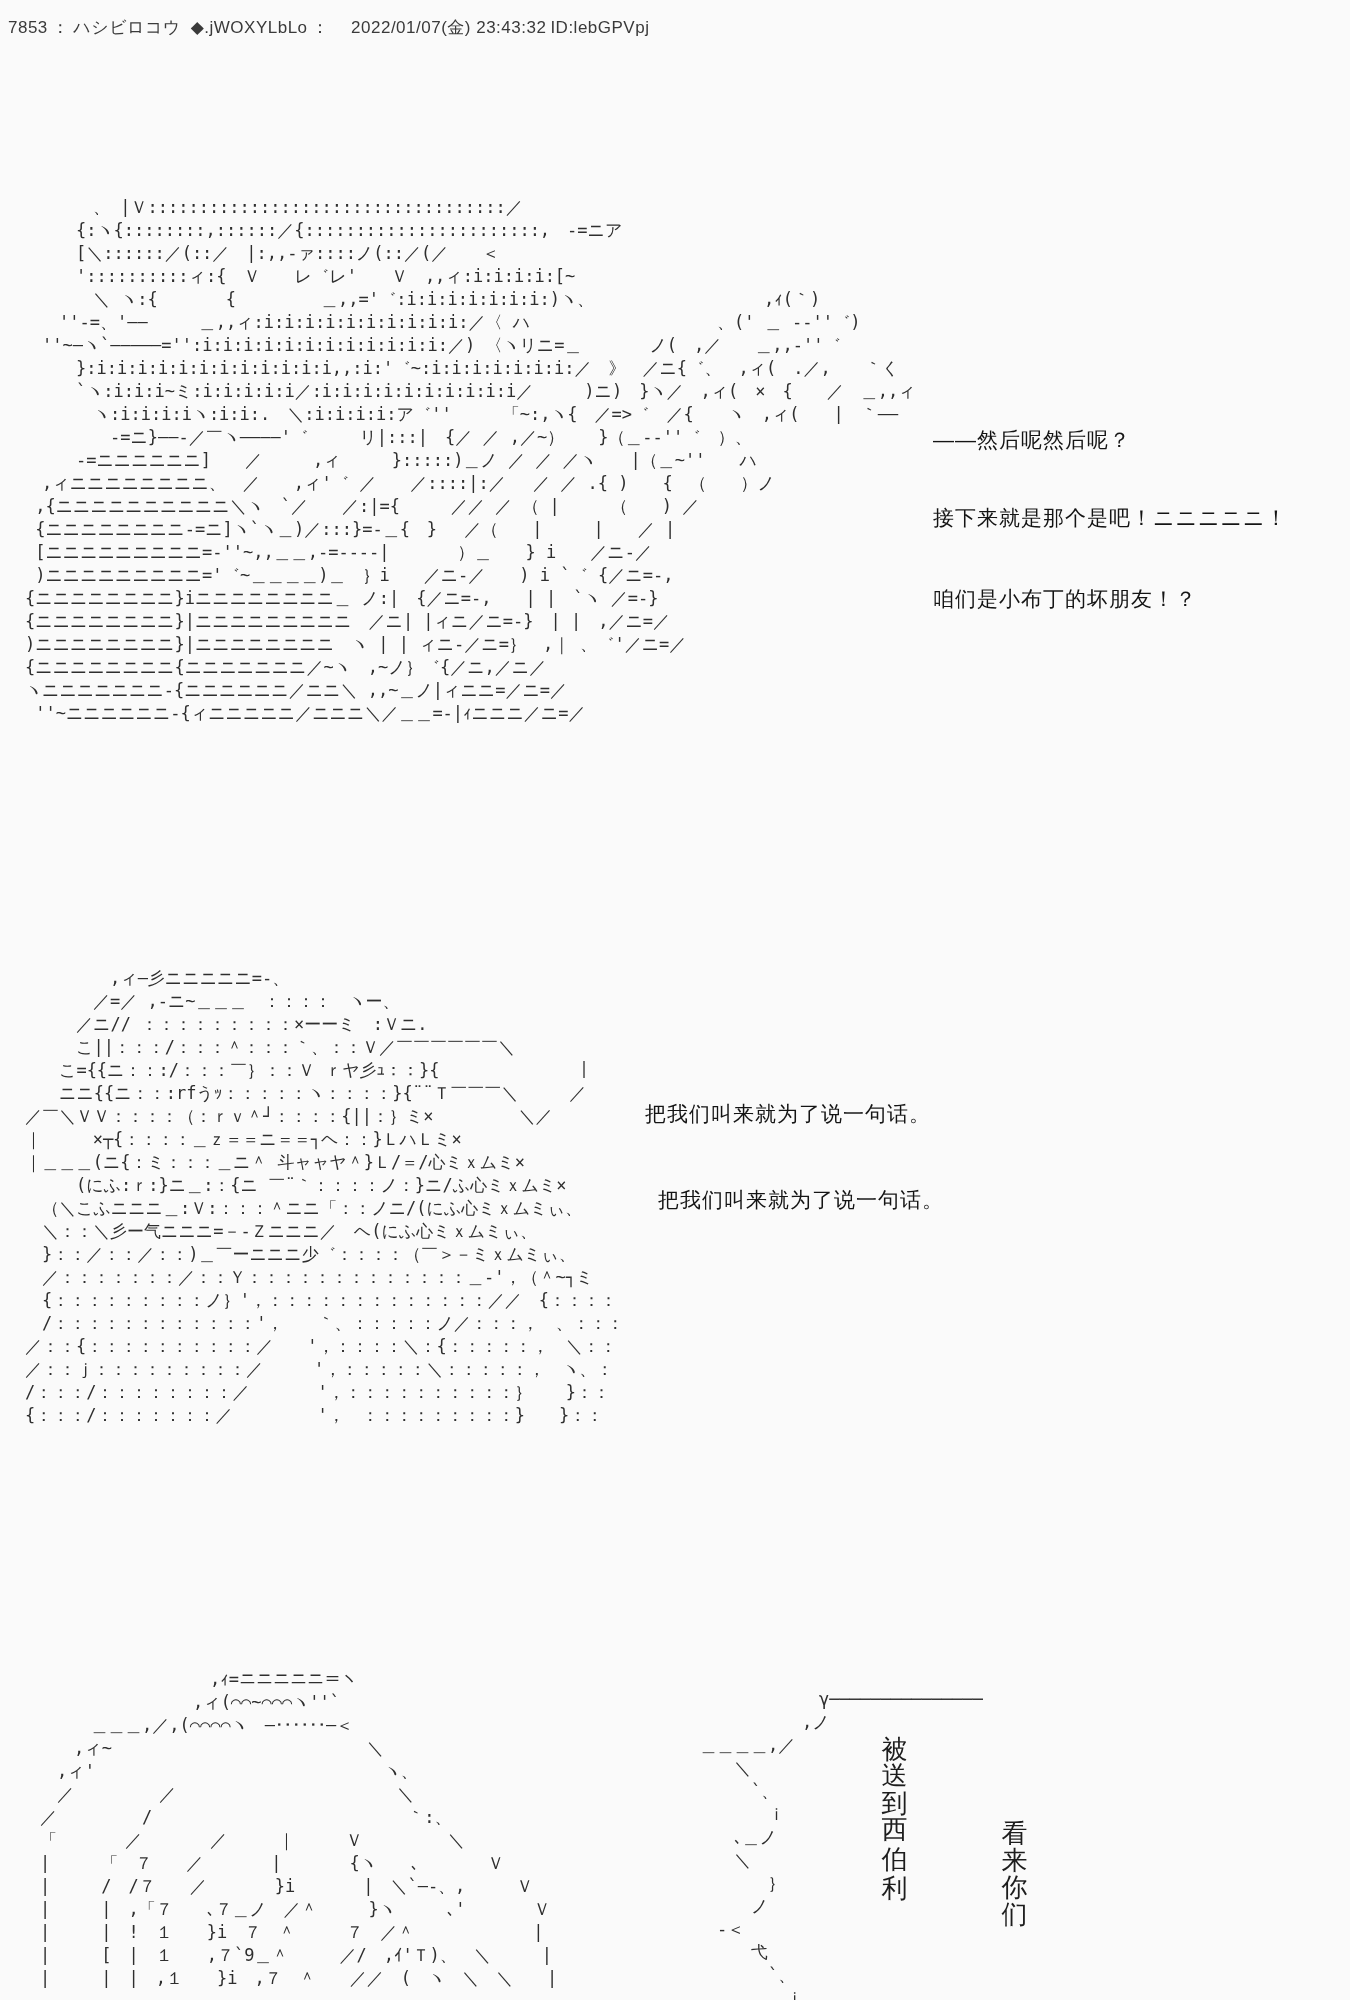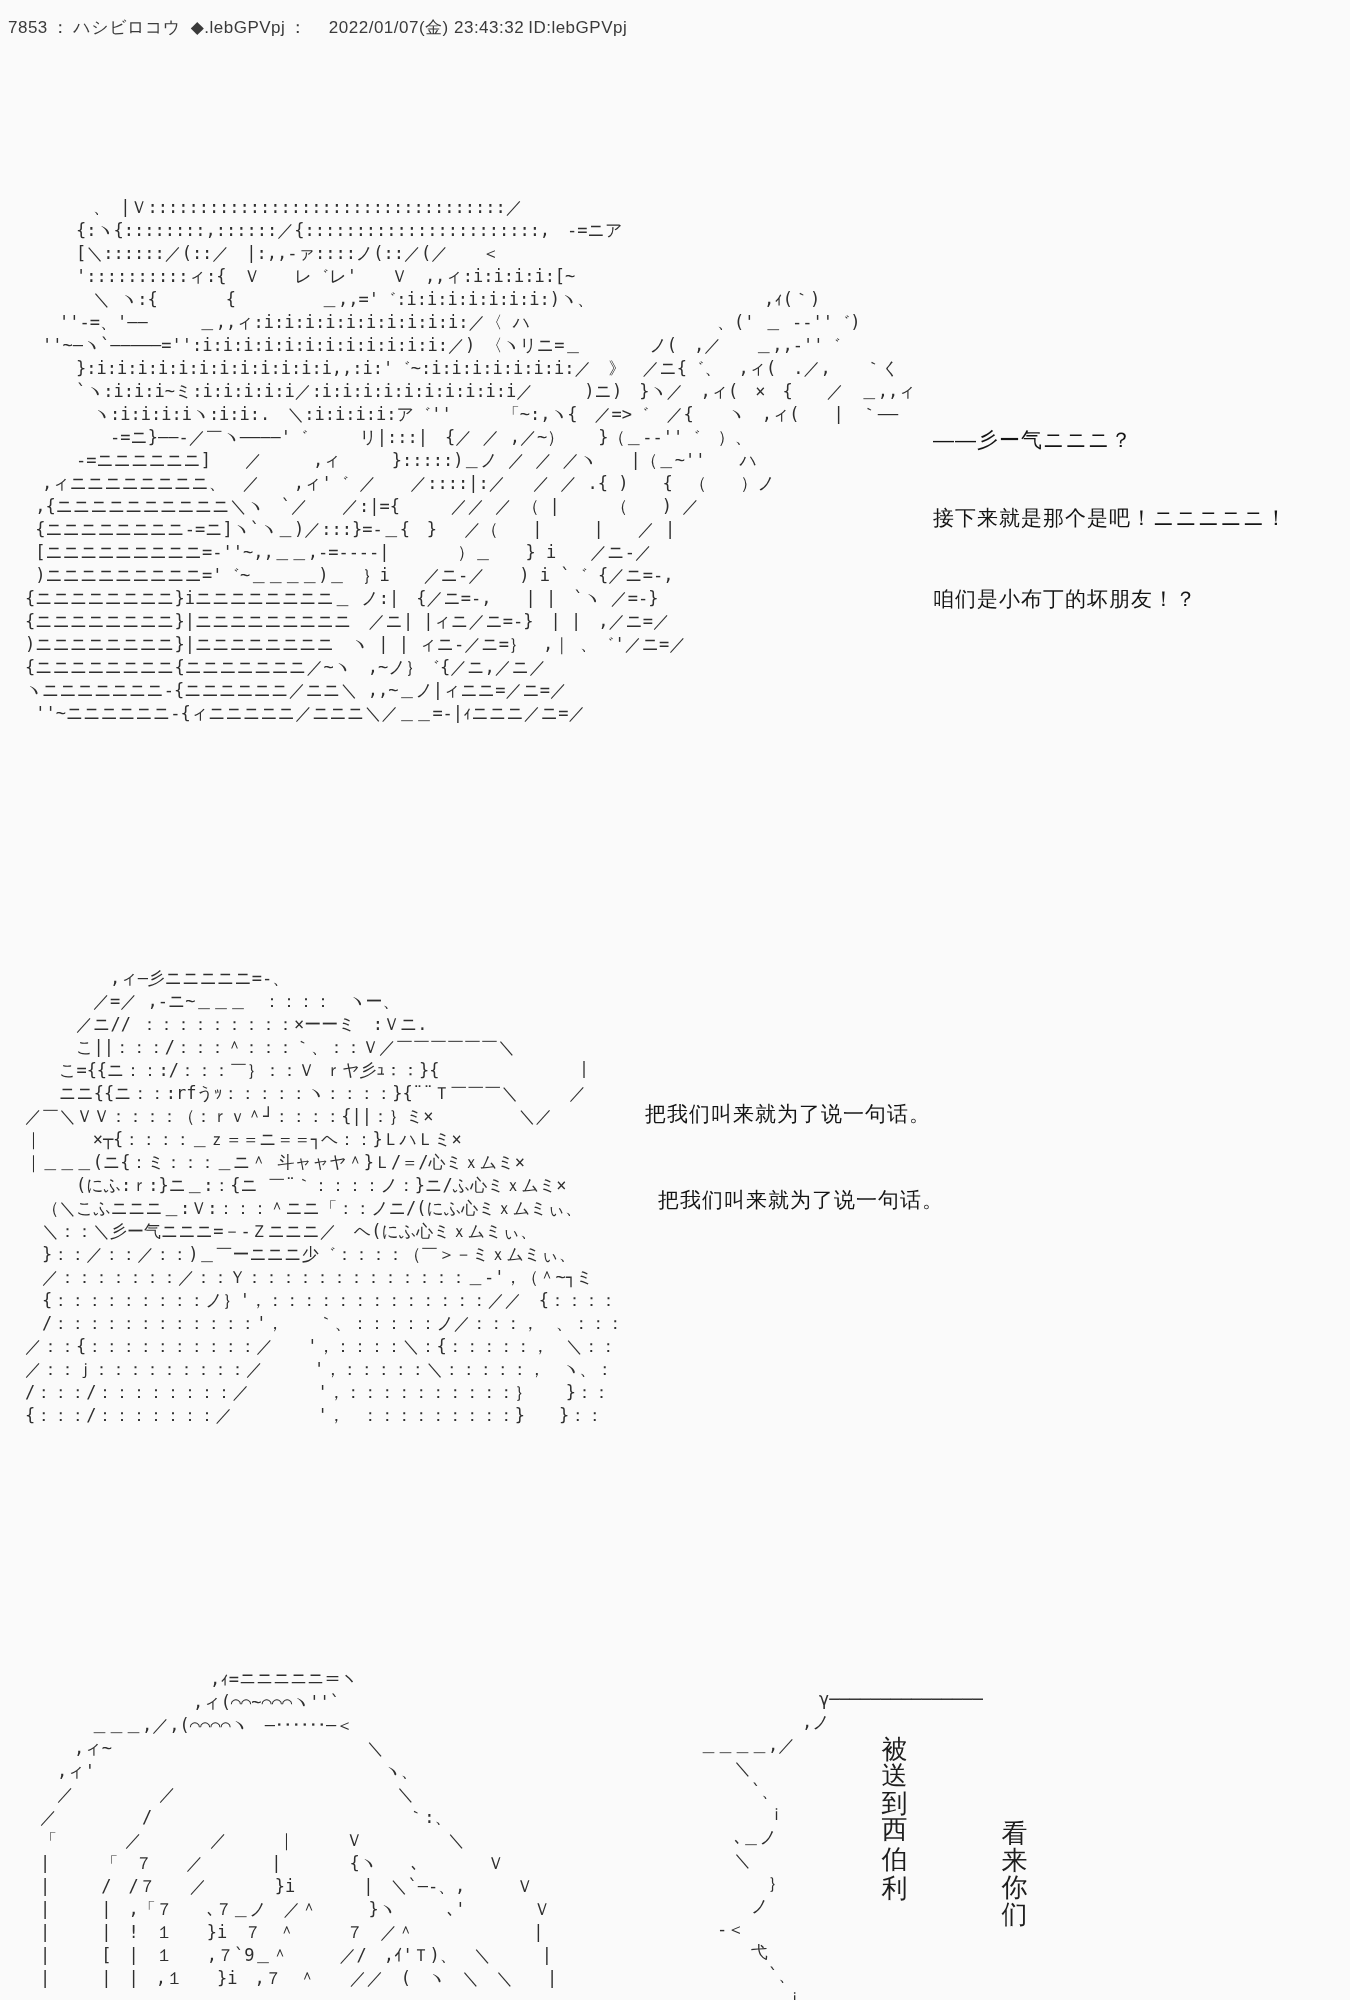--- a/index.html
+++ b/index.html
@@ -35,21 +35,21 @@
     position:absolute;
     writing-mode:vertical-rl;text-orientation:upright;
     font-size:26px;color:#1d1d1d;
     letter-spacing:28px;white-space:pre;
   }
 </style>
 </head>
 <body>
 
 <div class="post-header">
-  <span class="seg">7853</span><span class="seg">：</span><span class="seg">ハシビロコウ</span><span class="seg trip">◆.lebGPVpj</span><span class="seg">：</span><span class="seg dt">2022/01/07(金) 23:43:32</span><span class="seg pid">ID:lebGPVpj</span>
+  <span class="seg">7853</span><span class="seg">：</span><span class="seg">ハシビロコウ</span><span class="seg trip">◆.jWOXYLbLo</span><span class="seg">：</span><span class="seg dt">2022/01/07(金) 23:43:32</span><span class="seg pid">ID:lebGPVpj</span>
 </div>
 
 <pre class="aa" style="left:8px;top:196px;">　　　　　、 |Ｖ:::::::::::::::::::::::::::::::::::／
 　　　　{:ヽ{::::::::,::::::／{:::::::::::::::::::::::,　-=ニア
 　　　　[＼::::::／(::／　|:,,-ァ::::ノ(::／(／　　＜
 　　　　'::::::::::ィ:{　Ｖ　　レ゛レ'　　Ｖ　,,ィ:i:i:i:i:[~
 　　　　　＼ ヽ:{　　　　{　　　　　＿,,='゛:i:i:i:i:i:i:i:)ヽ、　　　　　　　　　　,ｨ(｀)
 　　　''-=、'――　　　＿,,ィ:i:i:i:i:i:i:i:i:i:i:／〈 ハ　　　　　　　　　　　、(' ＿ -‐''゛)
 　　''~―ヽ`―――――='':i:i:i:i:i:i:i:i:i:i:i:i:／) 〈ヽリニ=＿　　　　ノ(　,／　　＿,,‐''゛
 　　　　}:i:i:i:i:i:i:i:i:i:i:i:i,,:i:'゛~:i:i:i:i:i:i:i:／　》　／ニ{゛、　,ィ(　.／,　　｀く
@@ -62,21 +62,21 @@
 　 {ニニニニニニニニ-=ニ]ヽ`ヽ＿)／:::}=-＿{　}　 ／（　　|　　　|　　／ |
 　 [ニニニニニニニニニ=-''~,,＿＿,-=----|　　　　）＿　　} i　　／ニ-／
 　 )ニニニニニニニニニ='゛~＿＿＿＿)＿　｝i　　／ニ-／　　) i `゛ {／ニ=-,
 　{ニニニニニニニニ}iニニニニニニニニ＿ ノ:|　{／ニ=-,　　| |　`ヽ ／=-}
 　{ニニニニニニニニ}|ニニニニニニニニニ　／ニ| |ィニ／ニ=-}　| |　,／ニ=／
 　)ニニニニニニニニ}|ニニニニニニニニ　ヽ | | ィニ-／ニ=｝　,｜ 、゛'／ニ=／
 　{ニニニニニニニニ{ニニニニニニニ／~ヽ　,~ノ｝゛{／ニ,／ニ／
 　ヽニニニニニニニ-{ニニニニニニ／ニニ＼ ,,~＿ノ|ィニニ=／ニ=／
 　 ''~ニニニニニニ-{ィニニニニニ／ニニニ＼／＿＿=-|ｨニニニ／ニ=／</pre>
 
-<div class="dialogue" style="left:933px;top:426px;">——彡ー气ニニニ？</div>
+<div class="dialogue" style="left:933px;top:426px;">——然后呢然后呢？</div>
 <div class="dialogue" style="left:933px;top:504px;">接下来就是那个是吧！ニニニニニ！</div>
 <div class="dialogue" style="left:933px;top:585px;">咱们是小布丁的坏朋友！？</div>
 
 <pre class="aa" style="left:8px;top:967px;">　　　　　　,ィ―彡ニニニニニ=-、
 　　　　　／=／ ,-ニ~＿＿＿　：：：：　ヽー、
 　　　　／ニ// ：：：：：：：：：×ーーミ　:Ｖニ.
 　　　　こ||：：：/：：：＾：：：｀、：：Ｖ／￣￣￣￣￣￣＼
 　　　こ={{ニ：：:/：：：￣｝：：Ｖ ｒヤ彡ｭ：：}{　　　　　　　　｜
 　　　ニニ{{ニ：：:rfうｯ：：：：：ヽ：：：：}{¨¨Ｔ￣￣￣＼　　　／
 　／￣＼ＶＶ：：：：（：ｒｖ＾┘：：：：{||：｝ミ×　　　　　＼／

